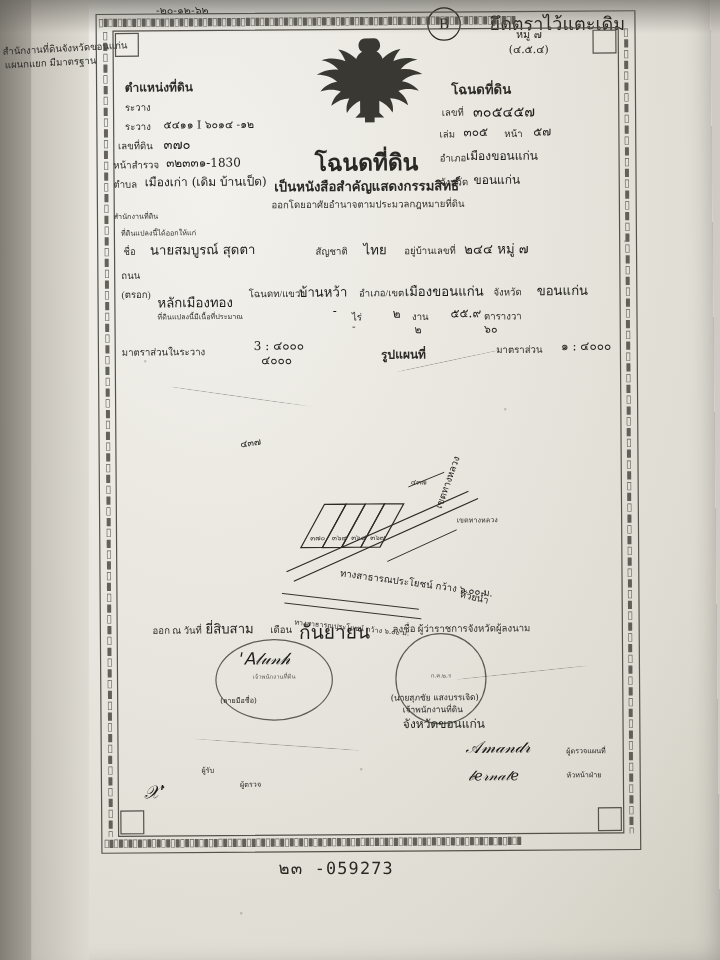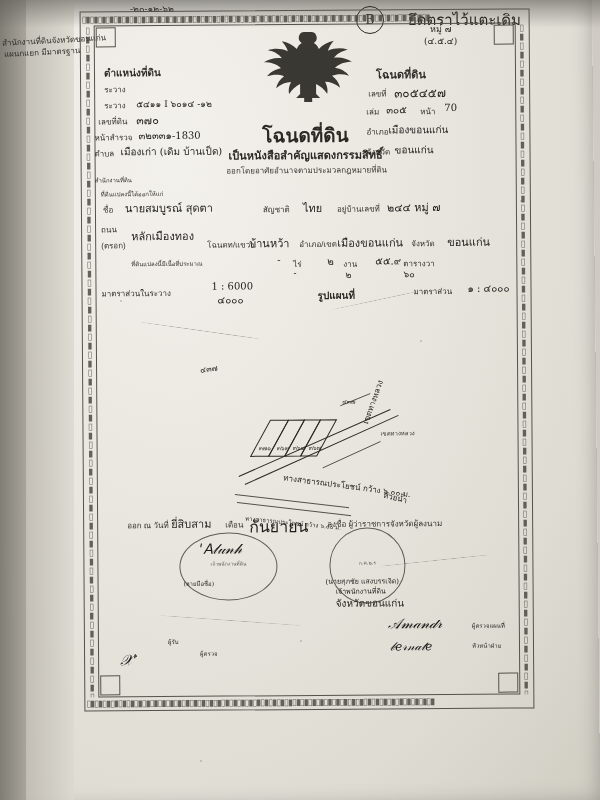--- a/index.html
+++ b/index.html
@@ -111,21 +111,21 @@
     position: absolute;
     left: 168px; top: 16px;
     width: 112px; height: 76px;
     opacity: .92;
   }
 
   
   .txt {
     position: absolute;
     color: #2e2c28;
-    font-family: Liberation Sans, sans-serif;
+    font-family: Liberation Serif, serif;
     white-space: nowrap;
   }
   .hand {
     position: absolute;
     color: #1d1c1a;
     font-family: "DejaVu Serif", serif;
     white-space: nowrap;
   }
   .label { font-size: 8px; }
   .tiny  { font-size: 6px; }
@@ -334,21 +334,21 @@
 
     <div class="txt tiny" style="left:14px;top:164px">สำนักงานที่ดิน</div>
 
     <div class="txt" style="left:296px;top:56px;font-size:11px;font-weight:bold">โฉนดที่ดิน</div>
     <div class="txt label" style="left:288px;top:78px">เลขที่</div>
     <div class="hand" style="left:314px;top:74px;font-size:12px">๓๐๕๔๕๗</div>
 
     <div class="txt label" style="left:286px;top:96px">เล่ม</div>
     <div class="hand" style="left:306px;top:93px;font-size:10px">๓๐๕</div>
     <div class="txt label" style="left:340px;top:96px">หน้า</div>
-    <div class="hand" style="left:364px;top:93px;font-size:10px">70</div>
+    <div class="hand" style="left:364px;top:93px;font-size:10px">๕๗</div>
 
     <div class="txt label" style="left:286px;top:116px">อำเภอ</div>
     <div class="hand" style="left:308px;top:113px;font-size:10px">เมืองขอนแก่น</div>
 
     <div class="txt label" style="left:286px;top:136px">จังหวัด</div>
     <div class="hand" style="left:314px;top:133px;font-size:10px">ขอนแก่น</div>
 
     <div id="title-main">โฉนดที่ดิน</div>
     <div id="title-sub">เป็นหนังสือสำคัญแสดงกรรมสิทธิ์</div>
     <div id="title-sub2">ออกโดยอาศัยอำนาจตามประมวลกฎหมายที่ดิน</div>
@@ -356,42 +356,42 @@
     <div class="txt tiny" style="left:20px;top:178px">ที่ดินแปลงนี้ได้ออกให้แก่</div>
     <div class="txt label" style="left:22px;top:192px">ชื่อ</div>
     <div class="hand" style="left:44px;top:188px;font-size:11px">นายสมบูรณ์  สุดตา</div>
     <div class="txt label" style="left:182px;top:193px">สัญชาติ</div>
     <div class="hand" style="left:222px;top:189px;font-size:11px">ไทย</div>
     <div class="txt label" style="left:256px;top:193px">อยู่บ้านเลขที่</div>
     <div class="hand" style="left:306px;top:189px;font-size:11px">๒๔๔  หมู่ ๗</div>
 
     <div class="txt label" style="left:20px;top:212px">ถนน</div>
     <div class="txt label" style="left:20px;top:228px">(ตรอก)</div>
-    <div class="hand" style="left:50px;top:216px;font-size:11px">หลักเมืองทอง</div>
+    <div class="hand" style="left:50px;top:232px;font-size:11px">หลักเมืองทอง</div>
     <div class="txt label" style="left:126px;top:228px">โฉนดท/แขวง</div>
     <div class="hand" style="left:168px;top:224px;font-size:11px">บ้านหว้า</div>
     <div class="txt label" style="left:218px;top:228px">อำเภอ/เขต</div>
     <div class="hand" style="left:256px;top:224px;font-size:11px">เมืองขอนแก่น</div>
     <div class="txt label" style="left:330px;top:228px">จังหวัด</div>
     <div class="hand" style="left:366px;top:224px;font-size:11px">ขอนแก่น</div>
 
     <div class="txt tiny" style="left:50px;top:248px">ที่ดินแปลงนี้มีเนื้อที่ประมาณ</div>
     <div class="hand" style="left:196px;top:244px;font-size:10px">-</div>
     <div class="txt label" style="left:212px;top:248px">ไร่</div>
     <div class="hand" style="left:246px;top:244px;font-size:10px">๒</div>
     <div class="txt label" style="left:262px;top:248px">งาน</div>
     <div class="hand" style="left:294px;top:244px;font-size:10px">๕๕.๙</div>
     <div class="txt label" style="left:322px;top:248px">ตารางวา</div>
 
     <div class="hand" style="left:212px;top:258px;font-size:9px">-</div>
     <div class="hand" style="left:264px;top:258px;font-size:9px">๒</div>
     <div class="hand" style="left:322px;top:258px;font-size:9px">๖๐</div>
 
     <div class="txt label" style="left:20px;top:276px">มาตราส่วนในระวาง</div>
-    <div class="hand" style="left:130px;top:270px;font-size:10px">1 : 6000</div>
+    <div class="hand" style="left:130px;top:270px;font-size:10px">3 : ๔๐๐๐</div>
     <div class="hand" style="left:136px;top:282px;font-size:10px">๔๐๐๐</div>
 
     <div id="sketch-label">รูปแผนที่</div>
 
     <div class="txt label" style="left:332px;top:276px">มาตราส่วน</div>
     <div class="hand" style="left:386px;top:272px;font-size:10px">๑ : ๔๐๐๐</div>
 
     <svg id="sketch" viewBox="0 0 220 140">
       <g stroke="#2d2b27" fill="none" stroke-width="1">
 
@@ -449,14 +449,15 @@
     <div class="sig" style="left:304px;top:606px;font-size:14px">𝒜𝓂𝒶𝓃𝒹𝓇</div>
     <div class="hand tiny" style="left:388px;top:612px">ผู้ตรวจแผนที่</div>
     <div class="sig" style="left:306px;top:630px;font-size:12px">𝒷𝑒𝓇𝓃𝒶𝓉𝑒</div>
     <div class="hand tiny" style="left:388px;top:632px">หัวหน้าฝ่าย</div>
 
     <div class="hand tiny" style="left:84px;top:626px">ผู้รับ</div>
     <div class="hand tiny" style="left:116px;top:638px">ผู้ตรวจ</div>
     <div class="sig" style="left:36px;top:640px;font-size:15px">𝒳ꞌ</div>
   </div>
 
+  <div id="serial-bottom">๒๓ -059273</div>
 
 </div>
 
 </body></html>

